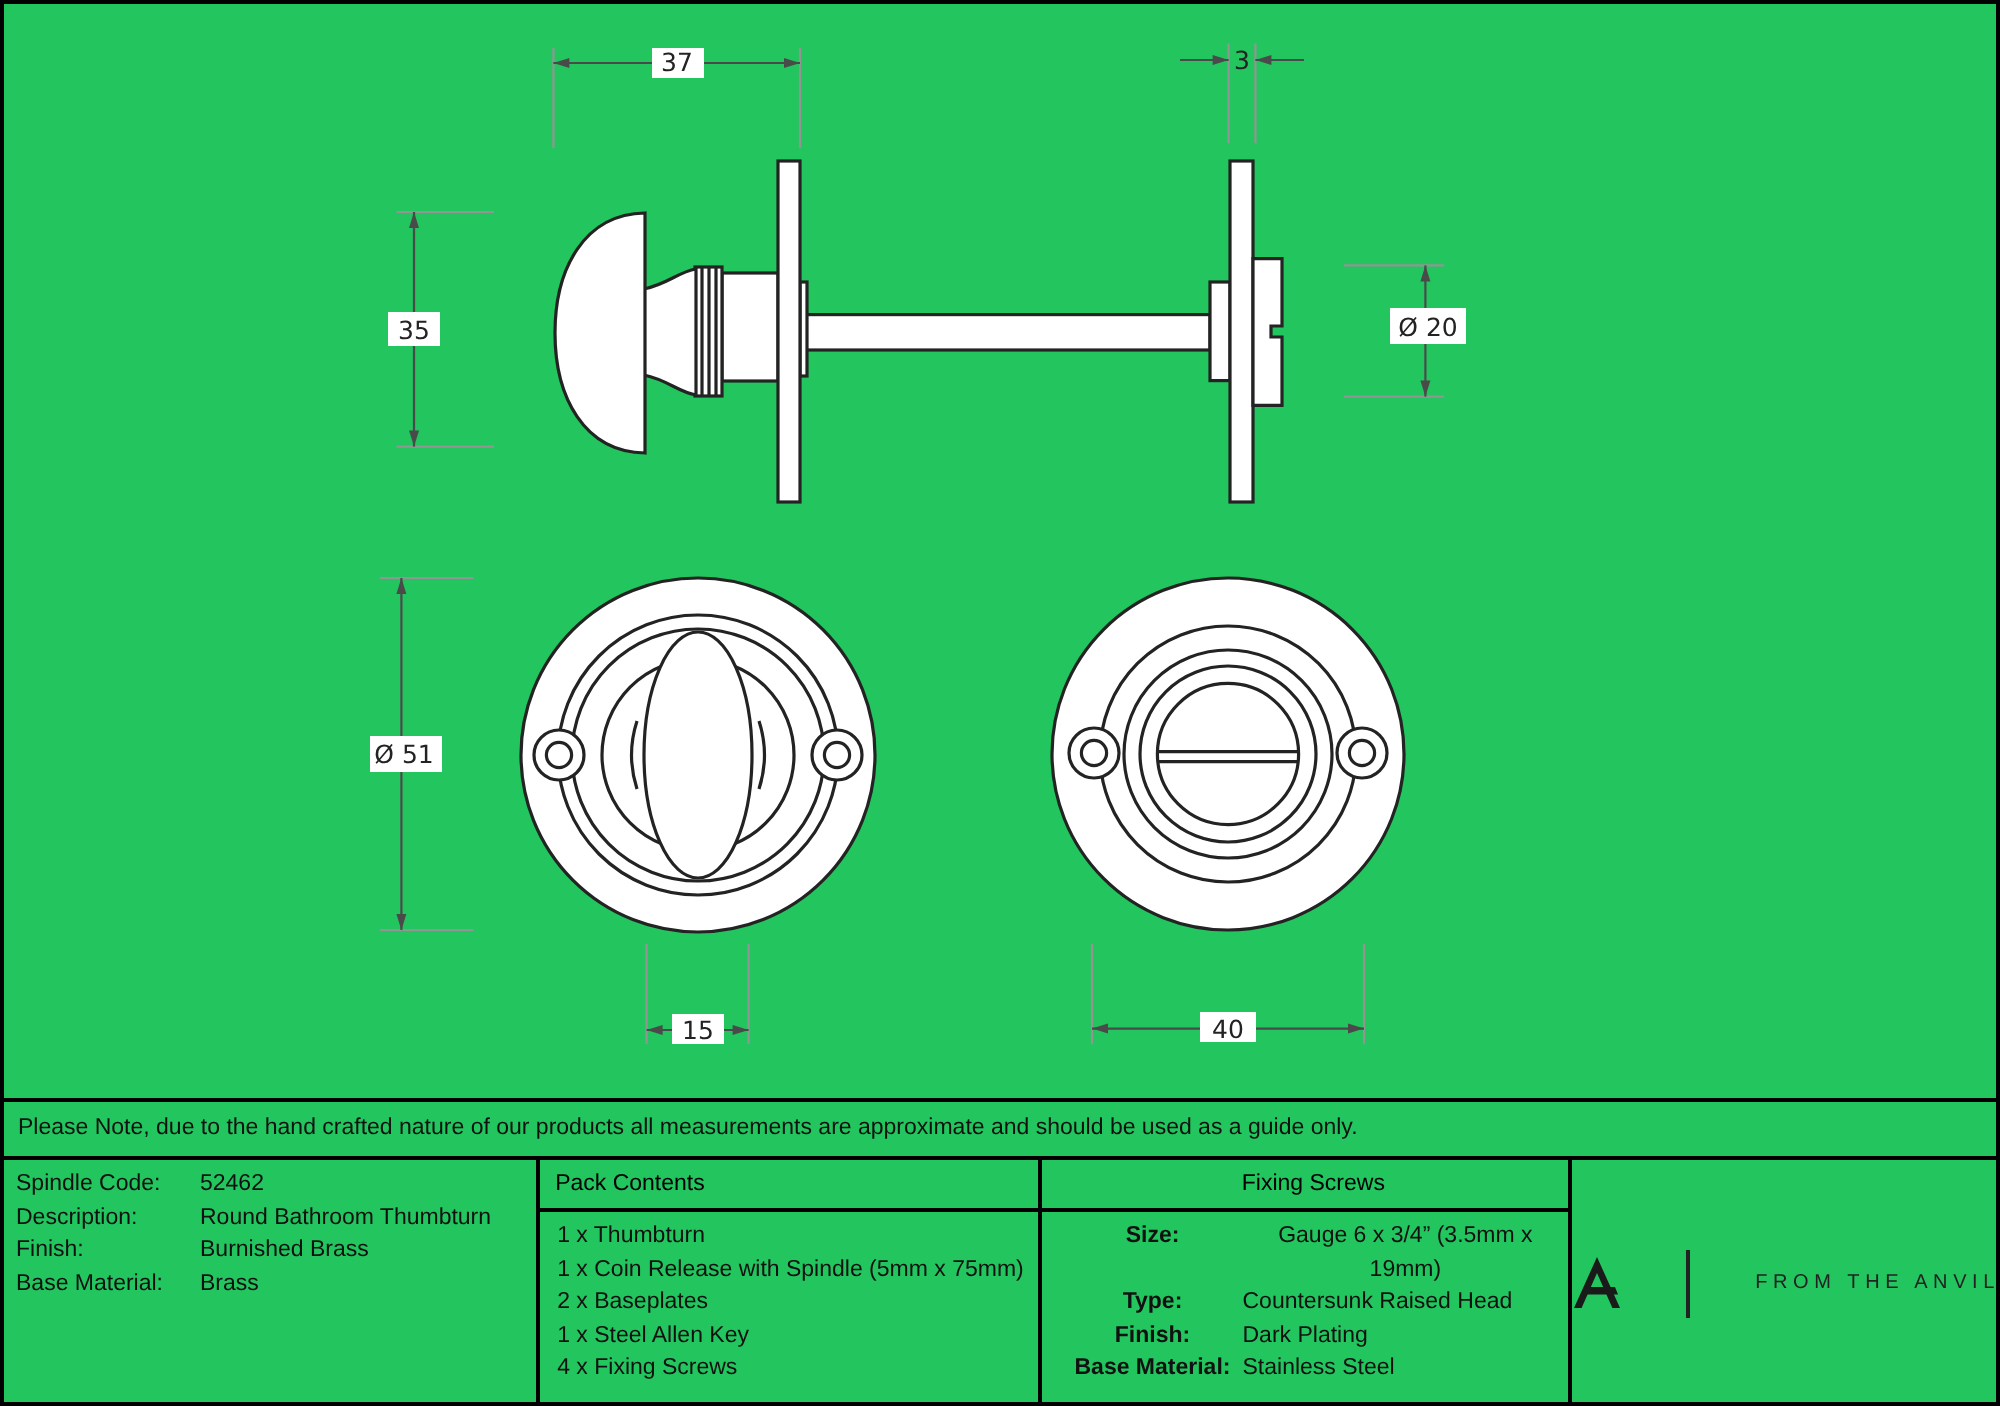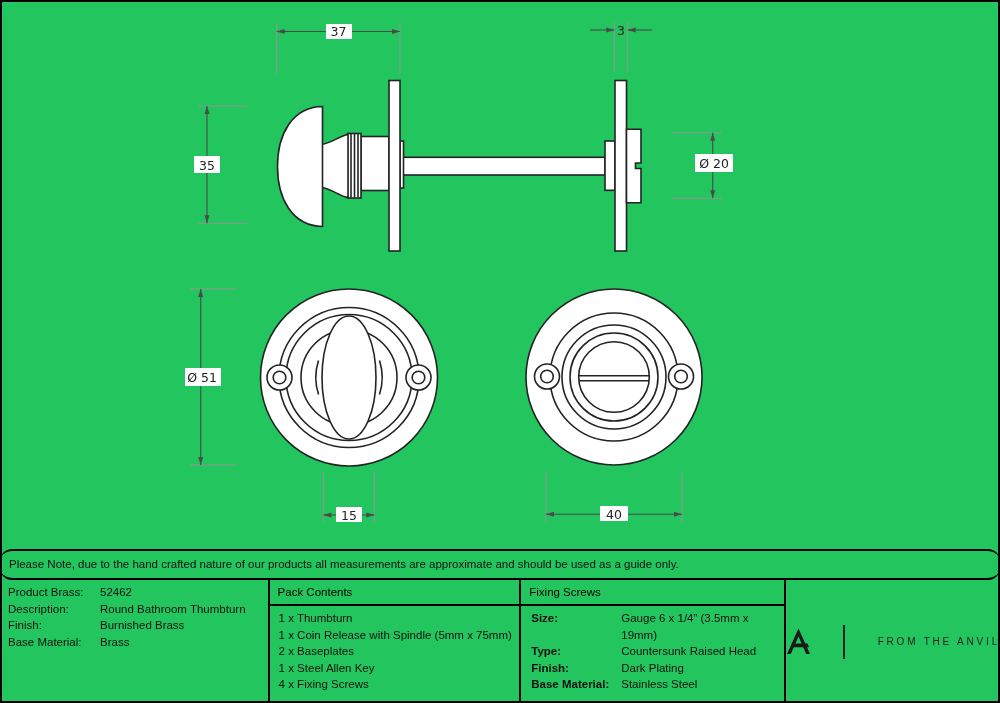--- a/index.html
+++ b/index.html
@@ -9,25 +9,25 @@
   svg.drawing{position:absolute;left:0;top:0;}
   .part{fill:#fff;stroke:#232323;stroke-width:1.6;}
   .thin{fill:none;stroke:#232323;stroke-width:1.6;}
   .dim{stroke:#4a4a4a;stroke-width:1.1;fill:none;}
   .ext{stroke:#949494;stroke-width:1.1;fill:none;}
   .arr{fill:#4a4a4a;stroke:none;}
   .mask{fill:#fff;stroke:none;}
   .dimtxt{font-family:"DejaVu Sans",sans-serif;font-size:12.5px;fill:#232323;text-anchor:middle;}
   .note-box{position:absolute;left:0;right:0;top:549px;height:31px;box-sizing:border-box;
             border-top:2px solid #000;border-bottom:2px solid #000;
-            line-height:27px;padding-left:9px;font-size:11.5px;color:#111;border-radius:12px;}
+            line-height:27px;padding-left:9px;font-size:11.5px;color:#111;}
   .info-table{position:absolute;left:0;right:0;top:580px;height:123px;display:flex;box-sizing:border-box;}
   .col{box-sizing:border-box;height:100%;}
   .col.bordered{border-right:2px solid #000;}
-  .c1{width:286px;} .c2{width:267px;} .c3{width:281px;} .c4{flex:1;display:flex;align-items:center;justify-content:center;}
+  .c1{width:286px;} .c2{width:267px;} .c3{width:281px;text-align:center;} .c4{flex:1;display:flex;align-items:center;justify-content:center;}
   .col-header{height:26px;box-sizing:border-box;border-bottom:2px solid #000;line-height:24px;
               padding-left:8px;font-size:11.5px;color:#000;}
   .col-body{padding-top:4px;font-size:11.5px;}
   .kv-row{display:flex;line-height:16.5px;}
   .kv-row .k{flex:0 0 92px;padding-left:8px;}
   .c3 .kv-row .k{flex:0 0 90px;padding-left:10px;font-weight:bold;}
   .list-item{line-height:16.5px;padding-left:9px;}
   .logo{display:flex;align-items:center;gap:24px;}
   .logo-divider{width:1.5px;height:34px;background:#222;margin:0 9px 0 8px;}
   .brand{font-size:10px;letter-spacing:2.8px;color:#222;white-space:nowrap;}
@@ -156,21 +156,21 @@
 
   <div class="note-box">
     <span>Please Note, due to the hand crafted nature of our products all measurements are approximate and should be used as a guide only.</span>
   </div>
 
   <div class="info-table">
 
     <div class="col c1 bordered">
       <div class="col-body">
         <div class="kv-row">
-          <span class="k">Product Brass:</span>
+          <span class="k">Spindle Code:</span>
           <span class="v">52462</span>
         </div>
         <div class="kv-row">
           <span class="k">Description:</span>
           <span class="v">Round Bathroom Thumbturn</span>
         </div>
         <div class="kv-row">
           <span class="k">Finish:</span>
           <span class="v">Burnished Brass</span>
         </div>
@@ -190,21 +190,21 @@
         <div class="list-item">1 x Steel Allen Key</div>
         <div class="list-item">4 x Fixing Screws</div>
       </div>
     </div>
 
     <div class="col c3 bordered">
       <div class="col-header">Fixing Screws</div>
       <div class="col-body">
         <div class="kv-row">
           <span class="k">Size:</span>
-          <span class="v">Gauge 6 x 1/4” (3.5mm x 19mm)</span>
+          <span class="v">Gauge 6 x 3/4” (3.5mm x 19mm)</span>
         </div>
         <div class="kv-row">
           <span class="k">Type:</span>
           <span class="v">Countersunk Raised Head</span>
         </div>
         <div class="kv-row">
           <span class="k">Finish:</span>
           <span class="v">Dark Plating</span>
         </div>
         <div class="kv-row">

